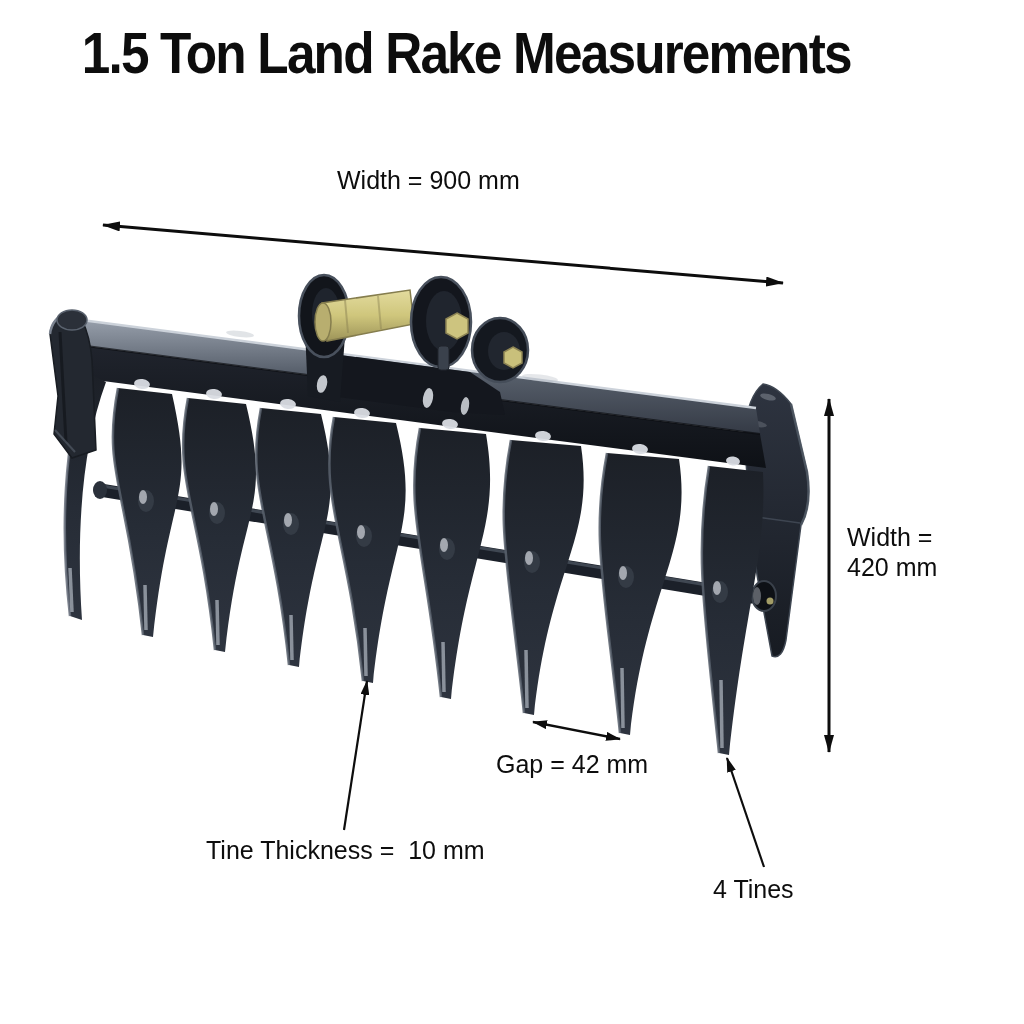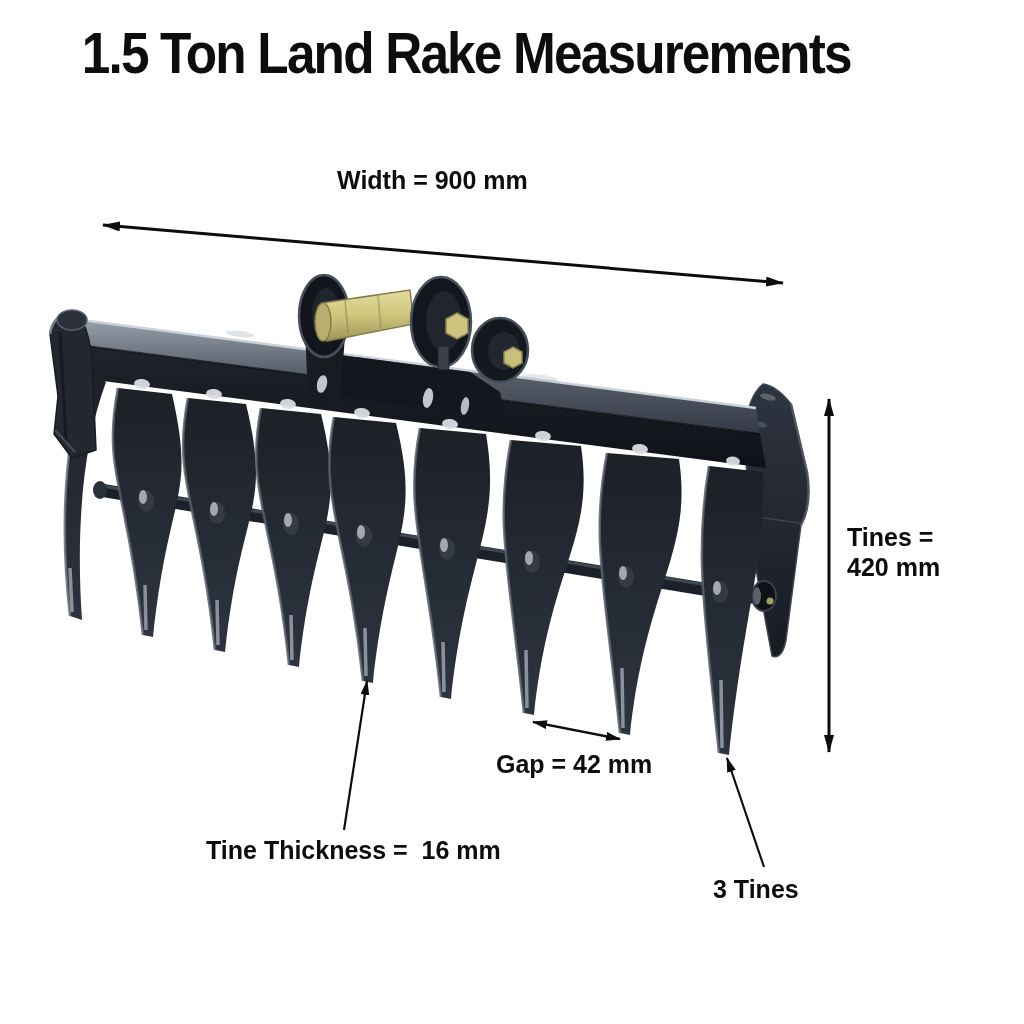--- a/index.html
+++ b/index.html
@@ -1,21 +1,21 @@
 <!DOCTYPE html>
 <html><head>
 <meta charset="utf-8">
 <style>
   html,body{margin:0;padding:0;background:#ffffff;}
   body{width:1024px;height:1024px;position:relative;overflow:hidden;
        font-family:"Liberation Sans", sans-serif;color:#0d0d0d;}
   .title-wrap{position:absolute;top:20px;left:0;width:904px;text-align:center;}
   .title{display:inline-block;font-size:57px;font-weight:700;letter-spacing:-2px;
          transform:scaleX(.9);transform-origin:50% 50%;margin-left:28px;white-space:nowrap;}
-  .lbl{position:absolute;font-weight:700;font-size:25px;line-height:1.2;white-space:nowrap;}
+  .lbl{position:absolute;font-weight:400;font-size:25px;line-height:1.2;white-space:nowrap;}
   .lbl.pre{white-space:pre;}
   #width-label{left:337px;top:165px;}
   #height-label{left:847px;top:522px;}
   #gap-label{left:496px;top:749px;}
   #tine-thickness-label{left:206px;top:835px;}
   #tine-count-label{left:713px;top:874px;}
   svg{position:absolute;left:0;top:0;}
 </style>
 </head>
 <body>
@@ -223,21 +223,21 @@
     <line x1="829" y1="399" x2="829" y2="752" stroke-width="3" marker-start="url(#ah)" marker-end="url(#ah)"></line>
     <line x1="533" y1="722" x2="620" y2="739" stroke-width="2.4" marker-start="url(#ahs)" marker-end="url(#ahs)"></line>
     <line x1="344" y1="830" x2="367" y2="681" stroke-width="2.2" marker-end="url(#ahs)"></line>
     <line x1="764" y1="867" x2="727" y2="758" stroke-width="2.2" marker-end="url(#ahs)"></line>
   </g>
 </svg>
 
 <div class="lbl" id="width-label">Width = 900 mm</div>
 
 <div class="lbl" id="height-label">
-  <div>Tines =</div>
+  <div>Width =</div>
   <div>420 mm</div>
 </div>
 
 <div class="lbl" id="gap-label">Gap = 42 mm</div>
 
-<div class="lbl pre" id="tine-thickness-label">Tine Thickness =  16 mm</div>
-
-<div class="lbl" id="tine-count-label">3 Tines</div>
+<div class="lbl pre" id="tine-thickness-label">Tine Thickness =  10 mm</div>
+
+<div class="lbl" id="tine-count-label">4 Tines</div>
 
 </body></html>

